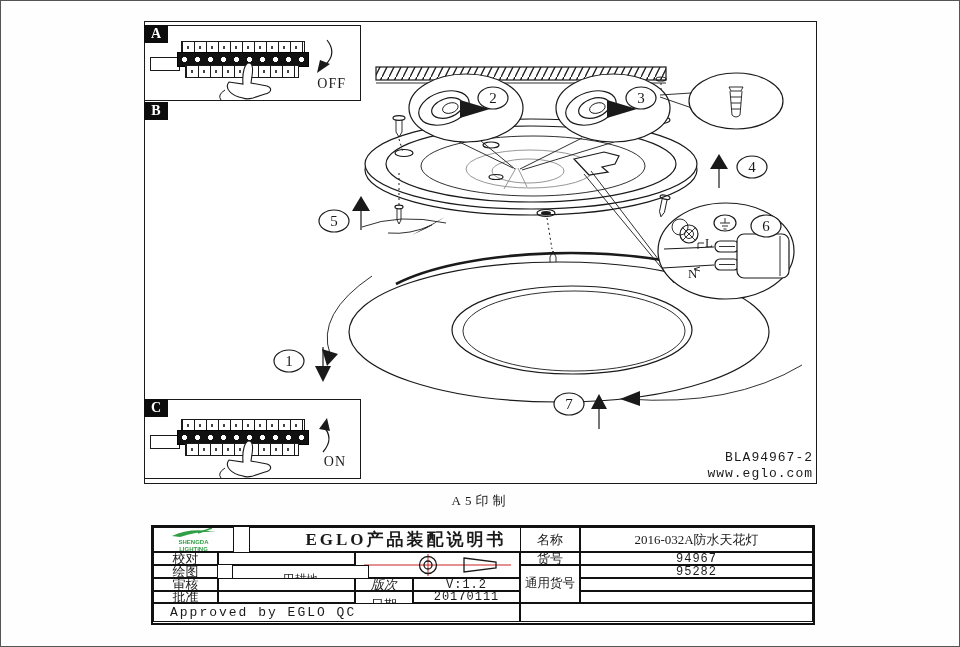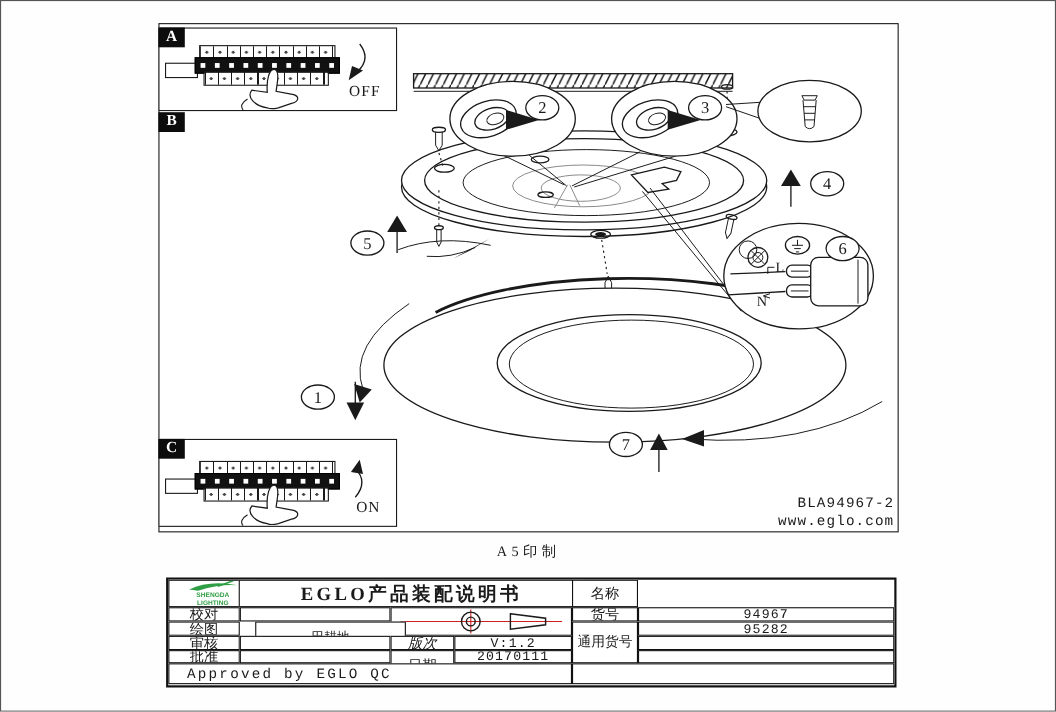--- a/index.html
+++ b/index.html
@@ -293,22 +293,23 @@
         <svg width="52" height="12" viewBox="0 0 52 12">
           <path d="M4,9 Q22,0 48,5 Q30,4 12,10 Z" fill="#2f9e44"></path>
           <path d="M30,6 L44,1" stroke="#2f9e44" stroke-width="1.5" fill="none"></path>
         </svg>
         <div class="logo-text">
           <span>SHENGDA</span><br>
           <span>LIGHTING</span>
         </div>
       </div>
     </div>
-    <div class="tb-cell tb-title" style="left:64px;top:0;width:314px;height:25px;">EGLO产品装配说明书</div>
+    <div class="tb-cell tb-title" style="left:96px;top:0;width:314px;height:25px;">EGLO产品装配说明书</div>
     <div class="tb-cell" style="left:367px;top:0;width:60px;height:25px;">名称</div>
+    <div class="tb-cell" style="left:427px;top:0;width:233px;height:25px;">2016-032A防水天花灯</div>
 
     <div class="tb-cell" style="left:0;top:25px;width:65px;height:13px;">校对</div>
     <div class="tb-cell" style="left:65px;top:25px;width:137px;height:13px;"></div>
     <div class="tb-cell" style="left:202px;top:25px;width:165px;height:26px;">
       <svg width="163" height="24" viewBox="0 0 163 24">
         <line x1="8" y1="12" x2="155" y2="12" stroke="#cc2222" stroke-width="1"></line>
         <line x1="72" y1="1" x2="72" y2="23" stroke="#cc2222" stroke-width="1"></line>
         <circle cx="72" cy="12" r="8.5" fill="none" stroke="#1a1a1a" stroke-width="1.3"></circle>
         <circle cx="72" cy="12" r="4" fill="none" stroke="#1a1a1a" stroke-width="1.3"></circle>
         <path d="M108,5 L140,9 L140,15 L108,19 Z" fill="none" stroke="#1a1a1a" stroke-width="1.3"></path>

